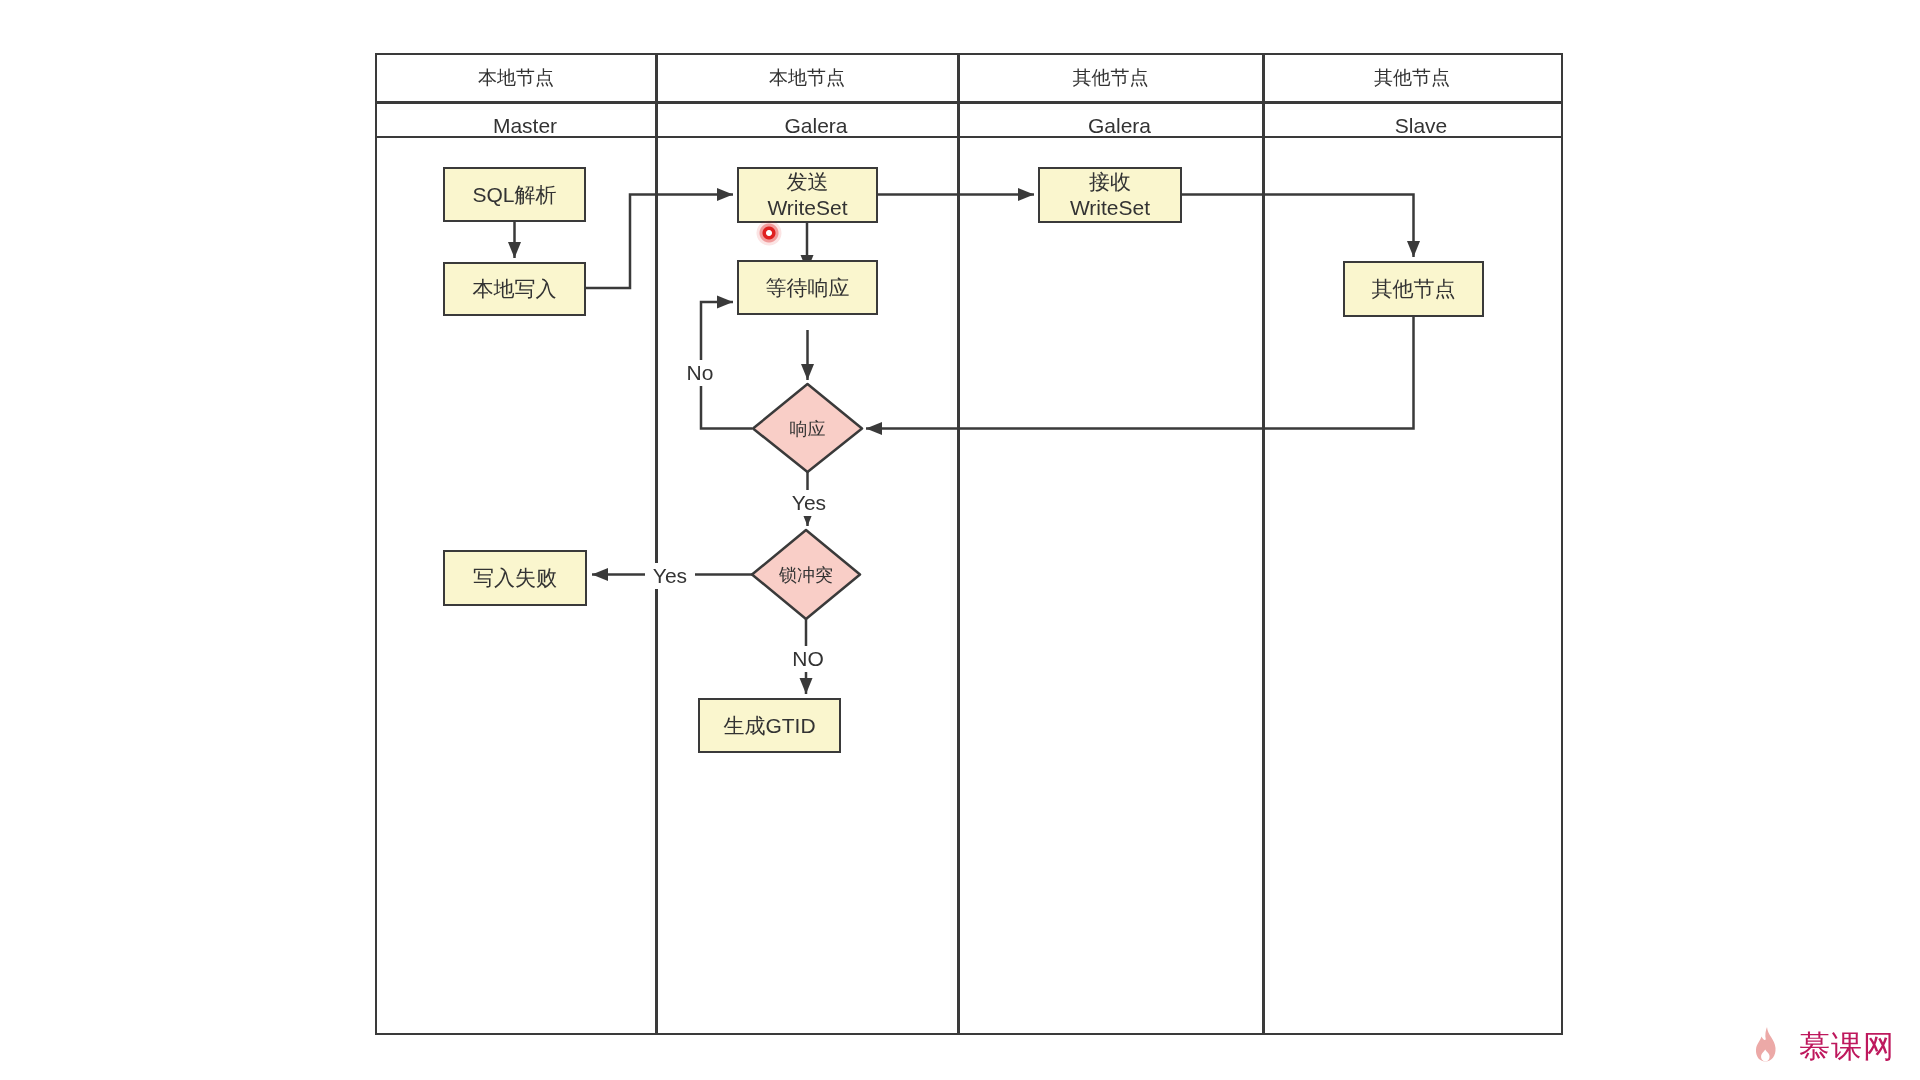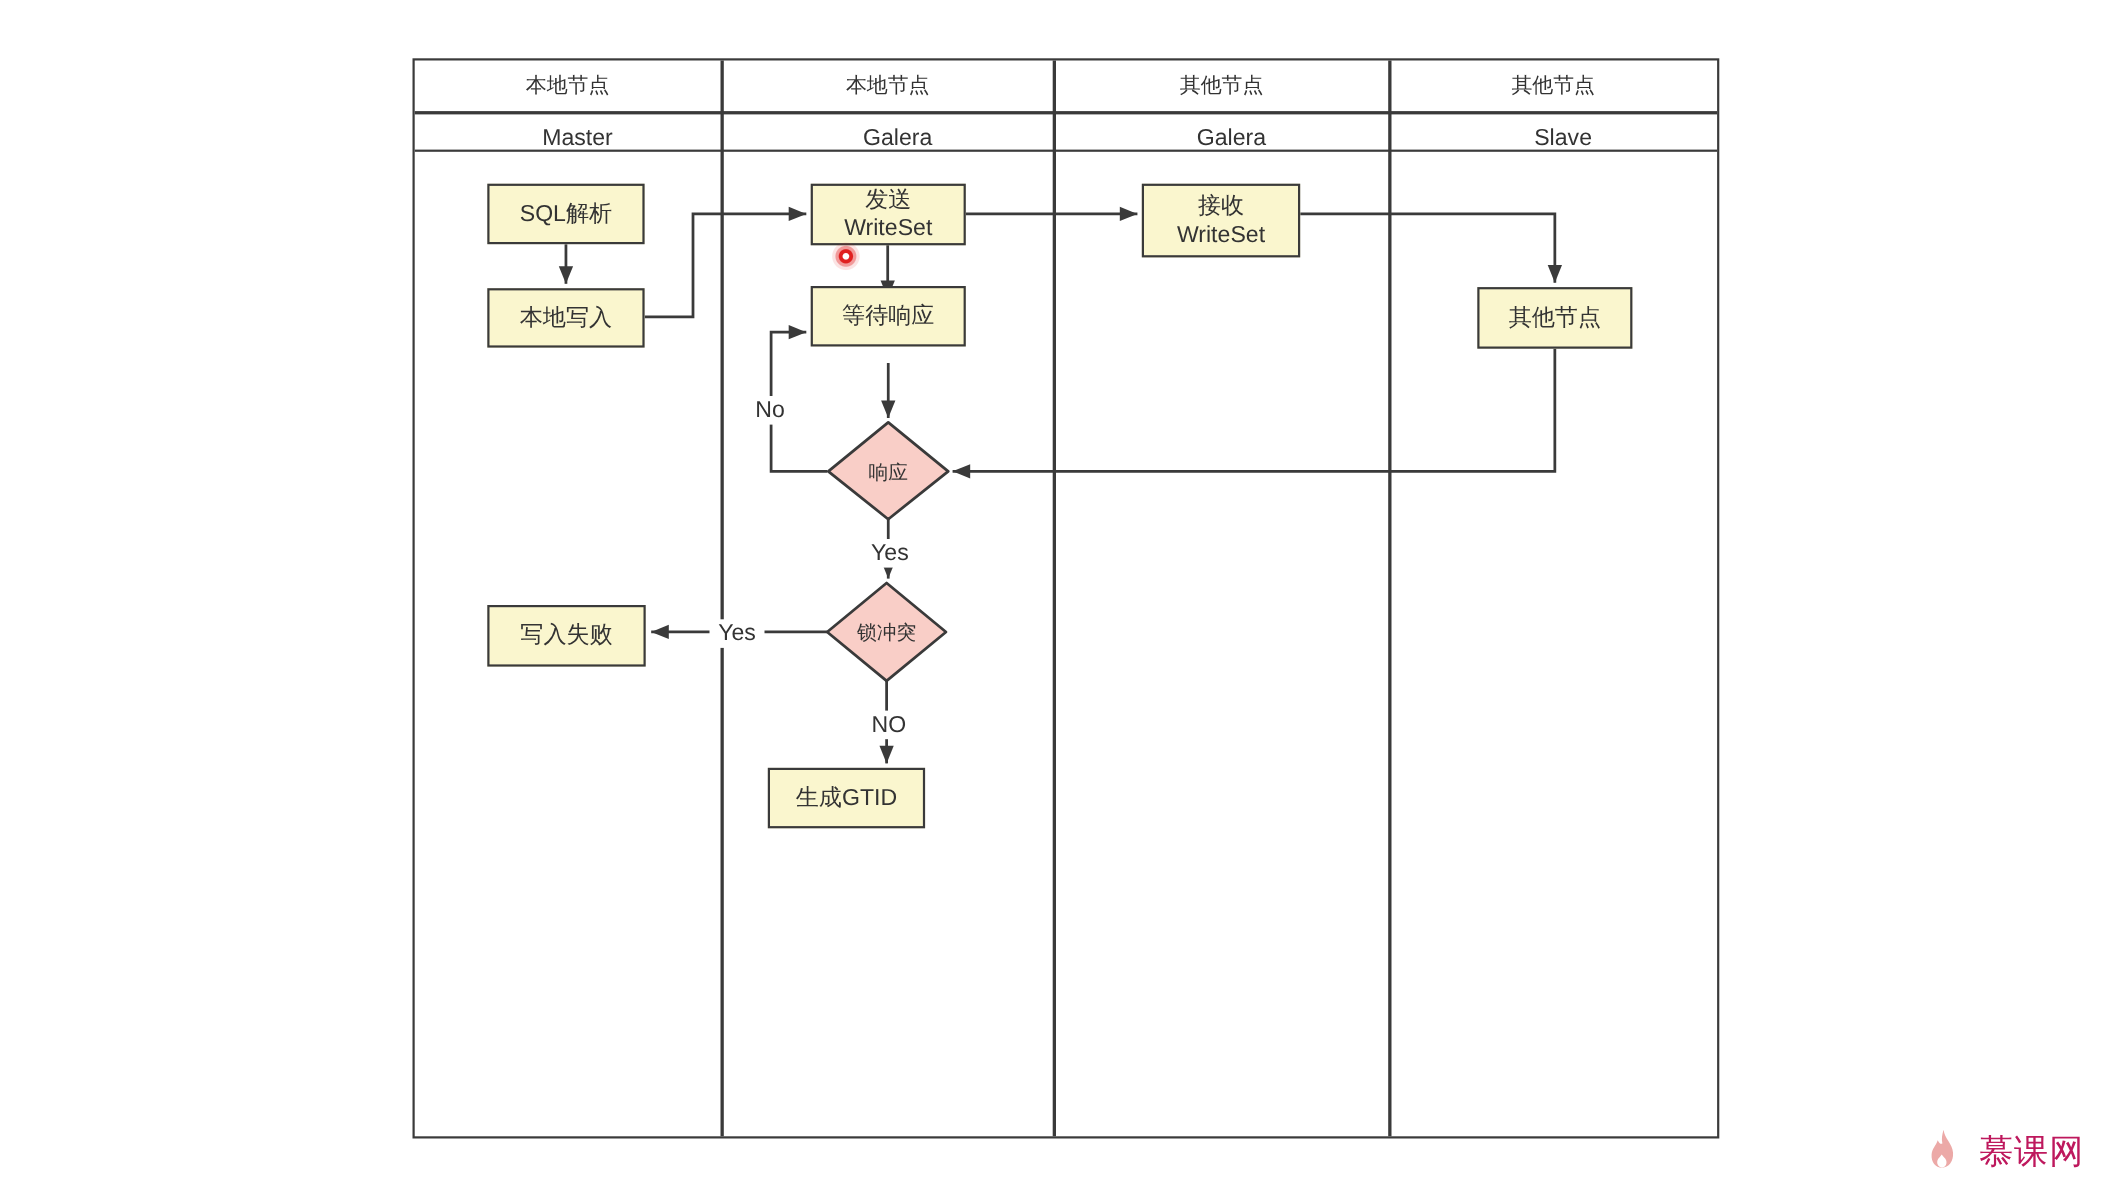--- a/index.html
+++ b/index.html
@@ -82,21 +82,21 @@
     <polygon class="decision" points="806,530 860,574.5 806,619 752,574.5"></polygon>
   </svg>
 
   <div class="node" style="left:443px;top:167px;width:143px;height:55px;">SQL解析</div>
   <div class="node" style="left:443px;top:262px;width:143px;height:54px;">本地写入</div>
   <div class="node" style="left:737px;top:167px;width:141px;height:56px;">
     <span>发送</span>
     <span>WriteSet</span>
   </div>
   <div class="node" style="left:737px;top:260px;width:141px;height:55px;">等待响应</div>
-  <div class="node" style="left:1038px;top:167px;width:144px;height:67px;">
+  <div class="node" style="left:1038px;top:167px;width:144px;height:56px;">
     <span>接收</span>
     <span>WriteSet</span>
   </div>
   <div class="node" style="left:1343px;top:261px;width:141px;height:56px;">其他节点</div>
   <div class="node" style="left:443px;top:550px;width:144px;height:56px;">写入失败</div>
   <div class="node" style="left:698px;top:698px;width:143px;height:55px;">生成GTID</div>
 
   <div class="diamond-label" style="left:753px;top:414px;width:109px;height:29px;">响应</div>
   <div class="diamond-label" style="left:752px;top:560px;width:108px;height:29px;">锁冲突</div>
 

